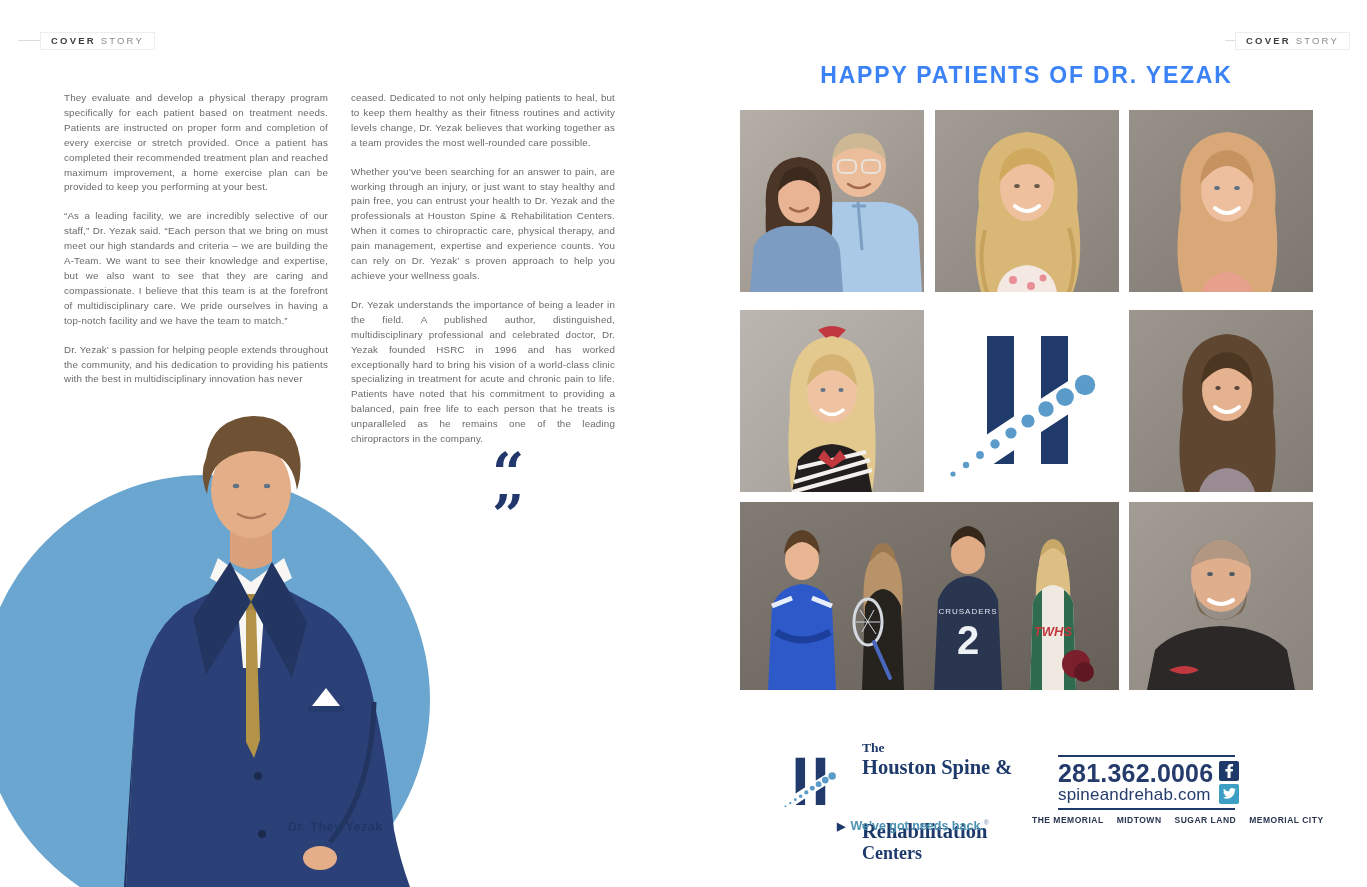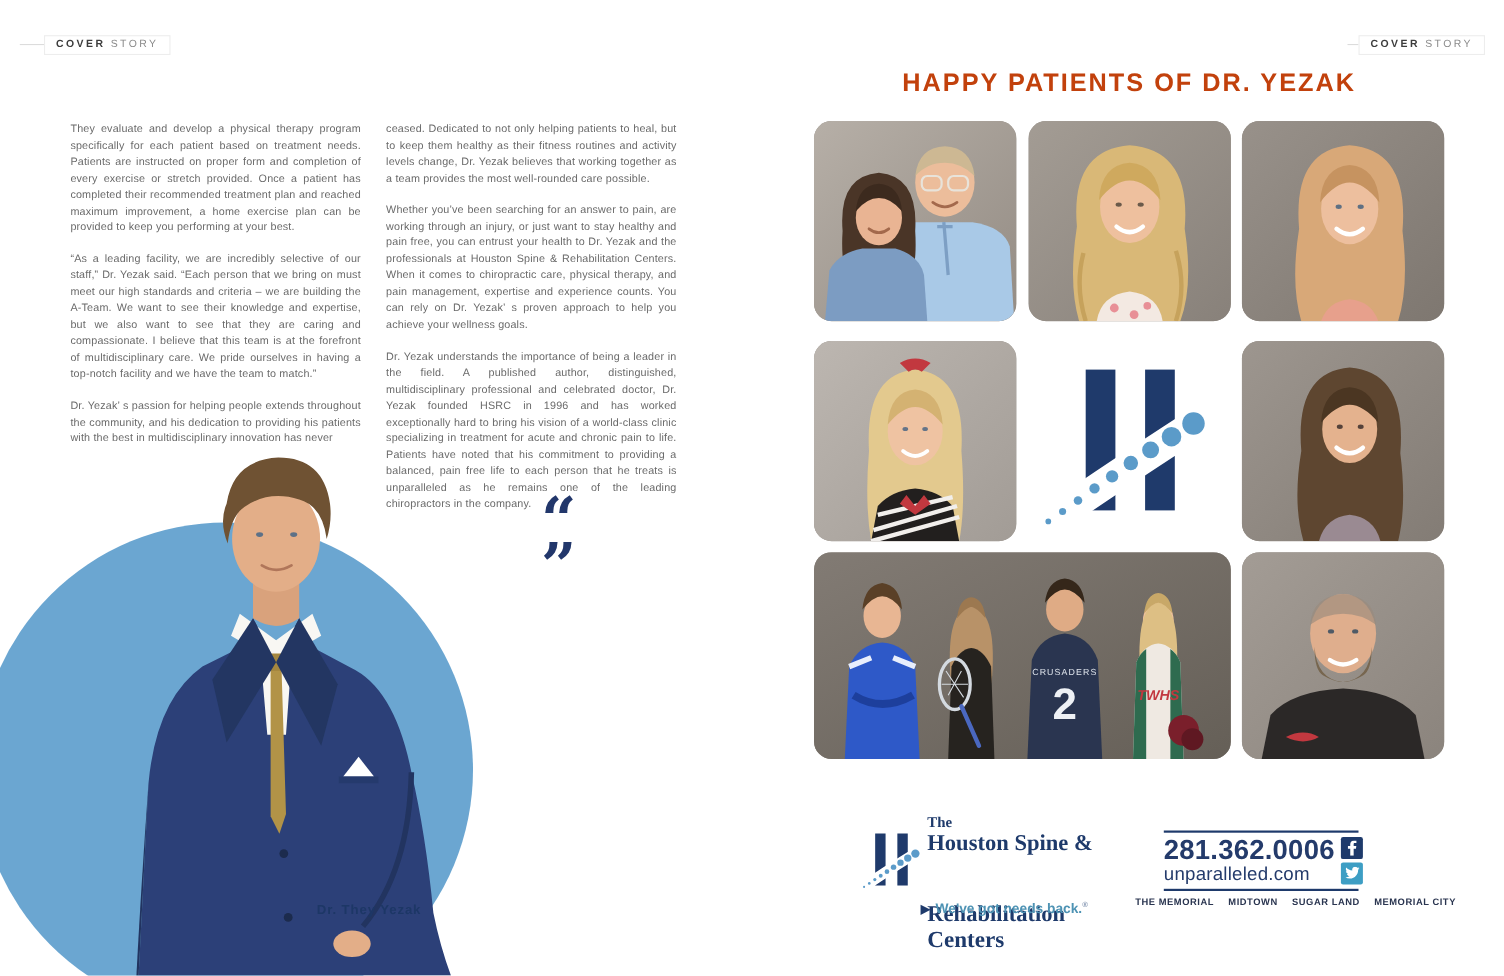--- a/index.html
+++ b/index.html
@@ -17,21 +17,21 @@
     padding:2px 10px 3px; font-size:9.5px; letter-spacing:2.2px; white-space:nowrap; color:#8a8a8a;
   }
   .kicker .label b { color:#3d3d3d; font-weight:bold; letter-spacing:2.2px; }
   .kicker-left { left:18px; width:124px; }
   .kicker-left .label { left:22px; }
   .kicker-right { left:1225px; width:124px; }
   .kicker-right .label { left:10px; }
 
   
   .bodycol {
-    position:absolute; top:111px; width:264px; font-size:9.8px; line-height:14.9px;
+    position:absolute; top:91px; width:264px; font-size:9.8px; line-height:14.9px;
     color:#6a6a6a; text-align:justify; letter-spacing:0.15px;
   }
   .bodycol p { margin-bottom:14px; }
   .col1 { left:64px; }
   .col2 { left:351px; }
 
   
   .quote { position:absolute; left:370px; top:452px; width:276px; text-align:center; }
   .qmark {
     font-family:"DejaVu Serif", serif; font-weight:bold; color:#22376b;
@@ -50,43 +50,43 @@
   .yezak { position:absolute; left:88px; top:410px; width:335px; height:477px; }
   .yezak svg { display:block; width:100%; height:100%; }
   .photo-caption {
     position:absolute; left:288px; top:820px; font-size:12px; font-weight:bold;
     color:#1d3766; letter-spacing:0.8px; white-space:nowrap;
   }
 
   
   .happy-title {
     position:absolute; left:740px; top:62px; width:573px; text-align:center;
-    font-size:23px; font-weight:bold; letter-spacing:1.8px; color:#c2410c; white-space:nowrap;
-  }
-
-  
-  .cell { position:absolute; overflow:hidden; background:#9a948d;border-radius:16px; }
+    font-size:23px; font-weight:bold; letter-spacing:1.8px; color:#3b82f6; white-space:nowrap;
+  }
+
+  
+  .cell { position:absolute; overflow:hidden; background:#9a948d; }
   .cell svg { display:block; width:100%; height:100%; }
   .c1 { left:740px; top:110px;  width:184px; height:182px; }
   .c2 { left:935px; top:110px;  width:184px; height:182px; }
   .c3 { left:1129px; top:110px; width:184px; height:182px; }
   .c4 { left:740px; top:310px;  width:184px; height:182px; }
   .c5 { left:935px; top:310px;  width:184px; height:182px; background:#ffffff; }
   .c6 { left:1129px; top:310px; width:184px; height:182px; }
   .c7 { left:740px; top:502px;  width:379px; height:188px; }
   .c8 { left:1129px; top:502px; width:184px; height:188px; }
 
   
   .logo-block { position:absolute; left:783px; top:741px; width:230px; color:#1e3a6b; }
   .logo-h { position:absolute; left:0; top:5px; width:58px; height:72px; }
-  .logo-text { position:absolute; left:60px; top:0; font-family:"Liberation Serif", serif; font-weight:bold; line-height:1; white-space:nowrap; }
+  .logo-text { position:absolute; left:79px; top:0; font-family:"Liberation Serif", serif; font-weight:bold; line-height:1; white-space:nowrap; }
   .logo-the   { font-size:13.5px; margin-bottom:2px; }
   .logo-line1 { font-size:20.5px; margin-bottom:2px; }
   .logo-line2 { font-size:20.5px; margin-bottom:2px;margin-top:44px; }
-  .logo-line3 { font-size:21px; }
+  .logo-line3 { font-size:18px; }
   .tagline { position:absolute; left:54px; top:78px; font-size:12.5px; font-weight:bold; color:#4e93b4; white-space:nowrap; }
   .tagline .arrow { color:#1e3a6b; font-size:11px; margin-right:5px; }
   .tagline sup { font-size:7px; color:#8a9bb5; }
 
   
   .contact { position:absolute; left:1058px; top:755px; width:177px; }
   .contact .line { height:2px; background:#1e3a6b; }
   .contact-rows { display:flex; align-items:center; padding:3px 0 4px; }
   .contact-txt { flex:1; }
   .phone   { font-size:25px; font-weight:bold; color:#243b6b; letter-spacing:0.2px; line-height:26px; white-space:nowrap; }
@@ -387,21 +387,21 @@
       <div class="logo-line3">Centers</div>
     </div>
     <div class="tagline"><span class="arrow">▶</span><span>We've got needs back.</span><sup>®</sup></div>
   </div>
 
   <div class="contact">
     <div class="line"></div>
     <div class="contact-rows">
       <div class="contact-txt">
         <div class="phone">281.362.0006</div>
-        <div class="website">unparalleled.com</div>
+        <div class="website">spineandrehab.com</div>
       </div>
       <div class="social">
         <div class="sicon fb">
           <svg width="12" height="14" viewBox="0 0 12 14">
               <path d="M7.6 14V7.6h2.1l.3-2.5H7.6V3.6c0-.7.2-1.2 1.2-1.2h1.3V.1C9.9.1 9 0 8 0 5.9 0 4.5 1.3 4.5 3.6v1.5H2.4v2.5h2.1V14z" fill="#ffffff"></path>
             </svg>
         </div>
         <div class="sicon tw">
           <svg width="13" height="11" viewBox="0 0 24 20">
               <path d="M24 2.3c-.9.4-1.8.7-2.8.8 1-.6 1.8-1.6 2.2-2.7-1 .6-2 1-3.1 1.2A4.9 4.9 0 0 0 11.8 6C7.7 5.8 4.1 3.9 1.7 1A4.9 4.9 0 0 0 3.2 7.5c-.8 0-1.6-.2-2.2-.6v.1c0 2.4 1.7 4.3 3.9 4.8-.4.1-.8.2-1.3.2-.3 0-.6 0-.9-.1.6 2 2.4 3.4 4.6 3.4A9.9 9.9 0 0 1 0 17.3 13.9 13.9 0 0 0 7.5 19.5c9.1 0 14-7.5 14-14v-.6c1-.7 1.8-1.6 2.5-2.6z" fill="#ffffff"></path>

